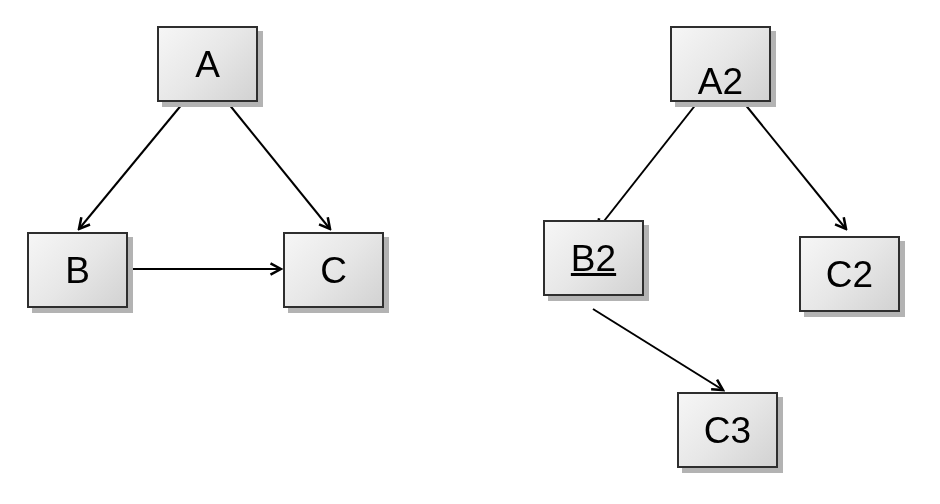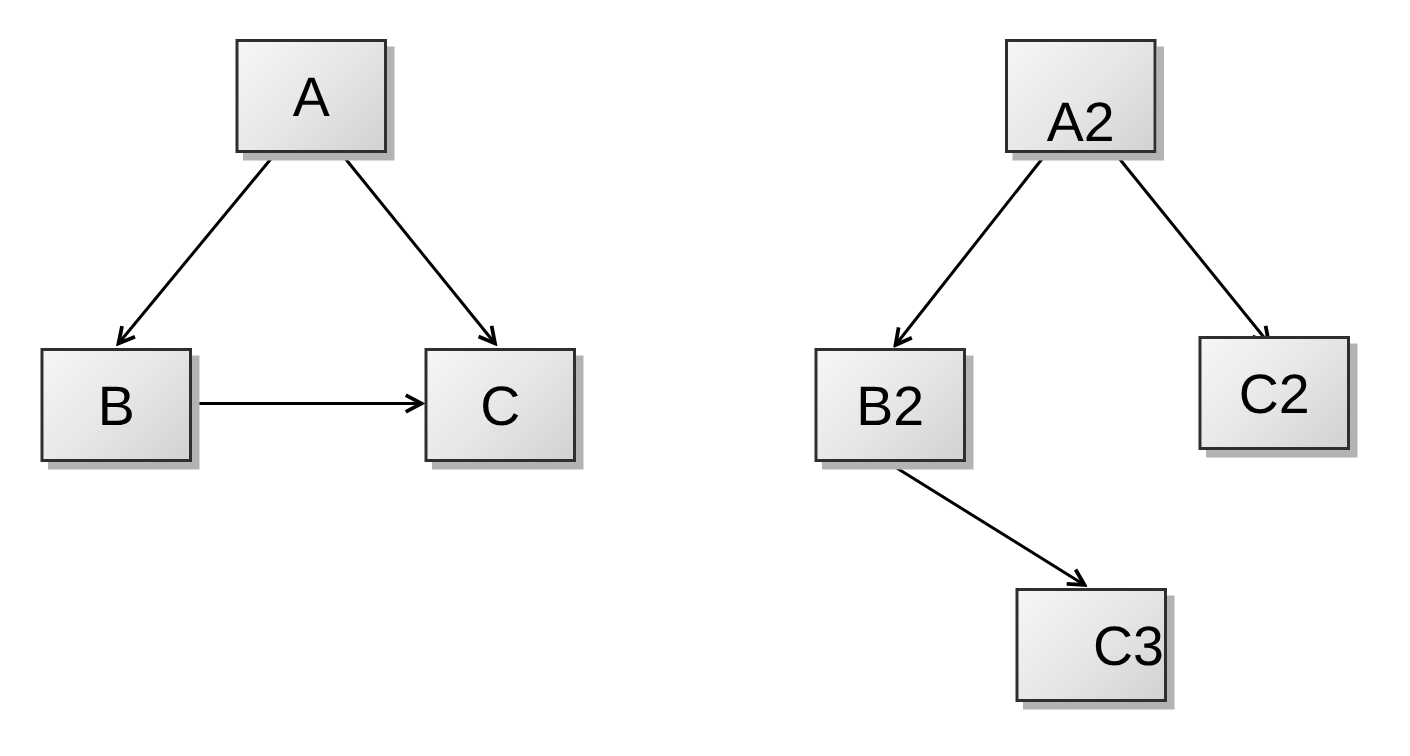--- a/index.html
+++ b/index.html
@@ -37,23 +37,23 @@
   .node-label {
     font-size: 37px;
     line-height: 1;
     color: #000000;
     user-select: none;
   }
   #node-A  { left: 157px; top: 26px; }
   #node-B  { left: 27px;  top: 232px; }
   #node-C  { left: 283px; top: 232px; }
   #node-A2 { left: 670px; top: 26px; align-items: flex-end; }
-  #node-B2 { left: 543px; top: 232px; }
-  #node-C2 { left: 799px; top: 224px; }
-  #node-C3 { left: 677px; top: 392px; justify-content: flex-end; }
+  #node-B2 { left: 543px; top: 220px; text-decoration: underline; }
+  #node-C2 { left: 799px; top: 236px; }
+  #node-C3 { left: 677px; top: 392px; }
   .edge {
     stroke: #000000;
     stroke-width: 2;
     fill: none;
   }
 </style>
 </head>
 <body>
 
 <div class="canvas">

